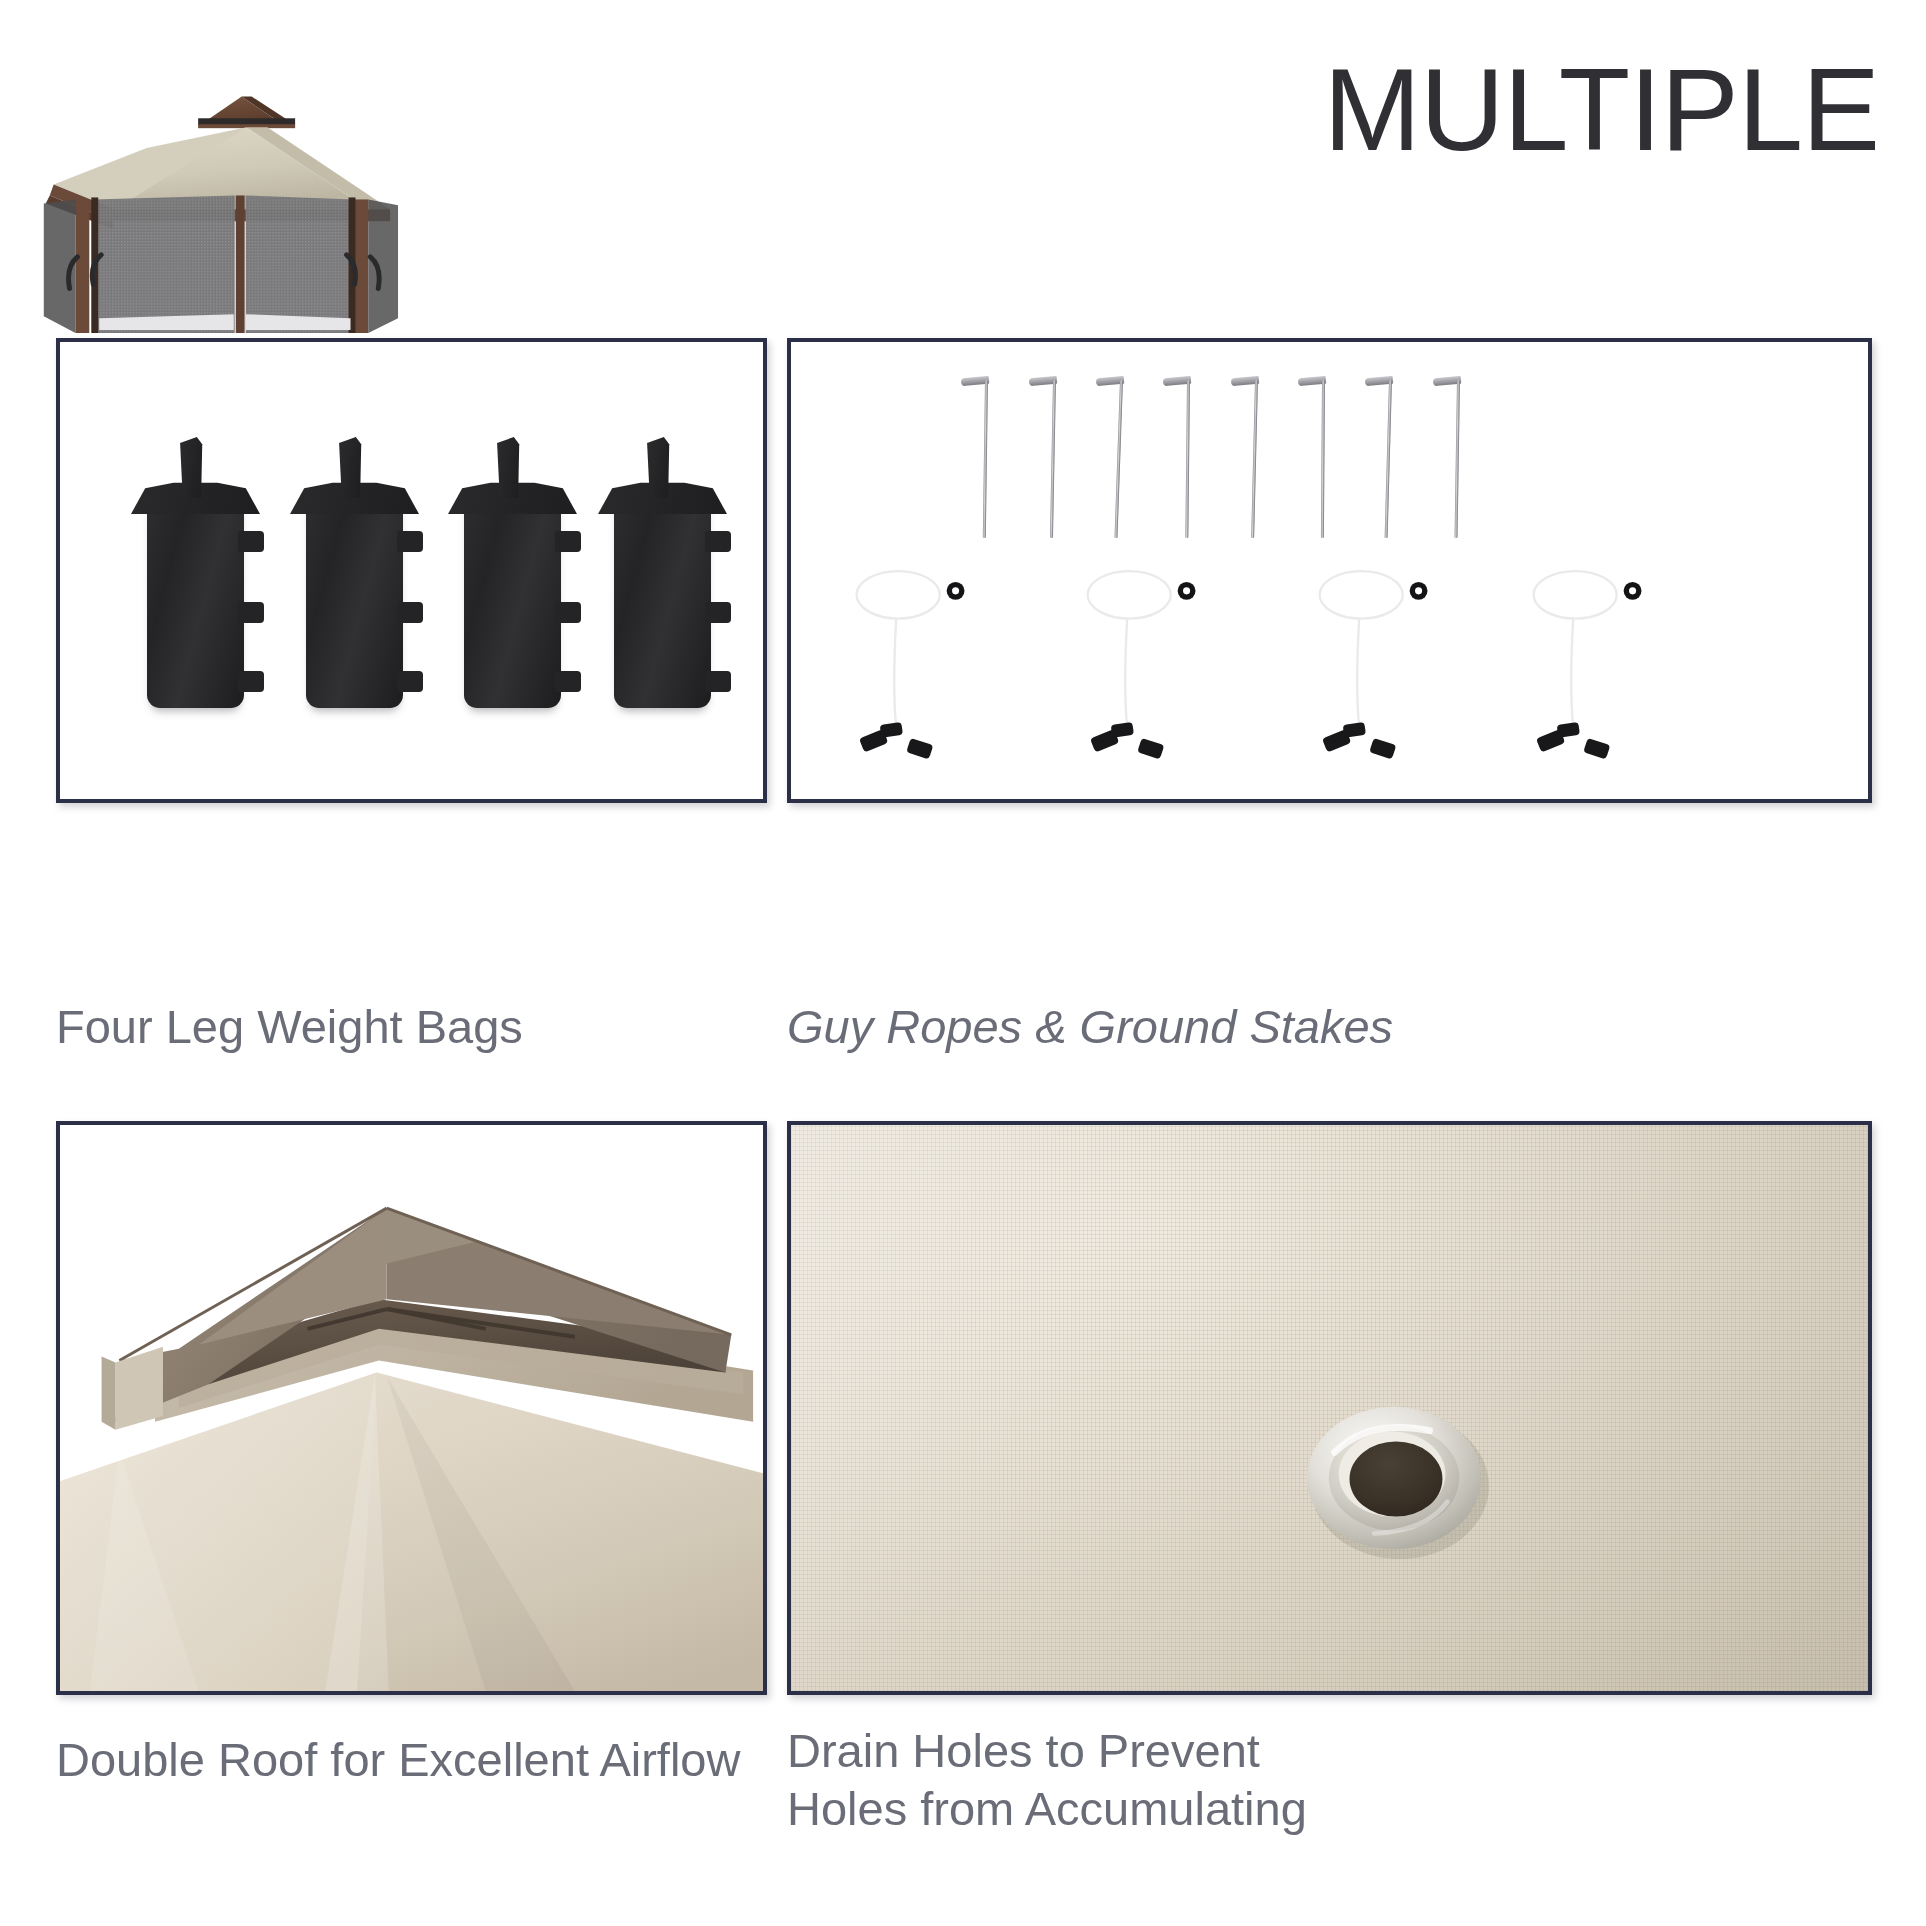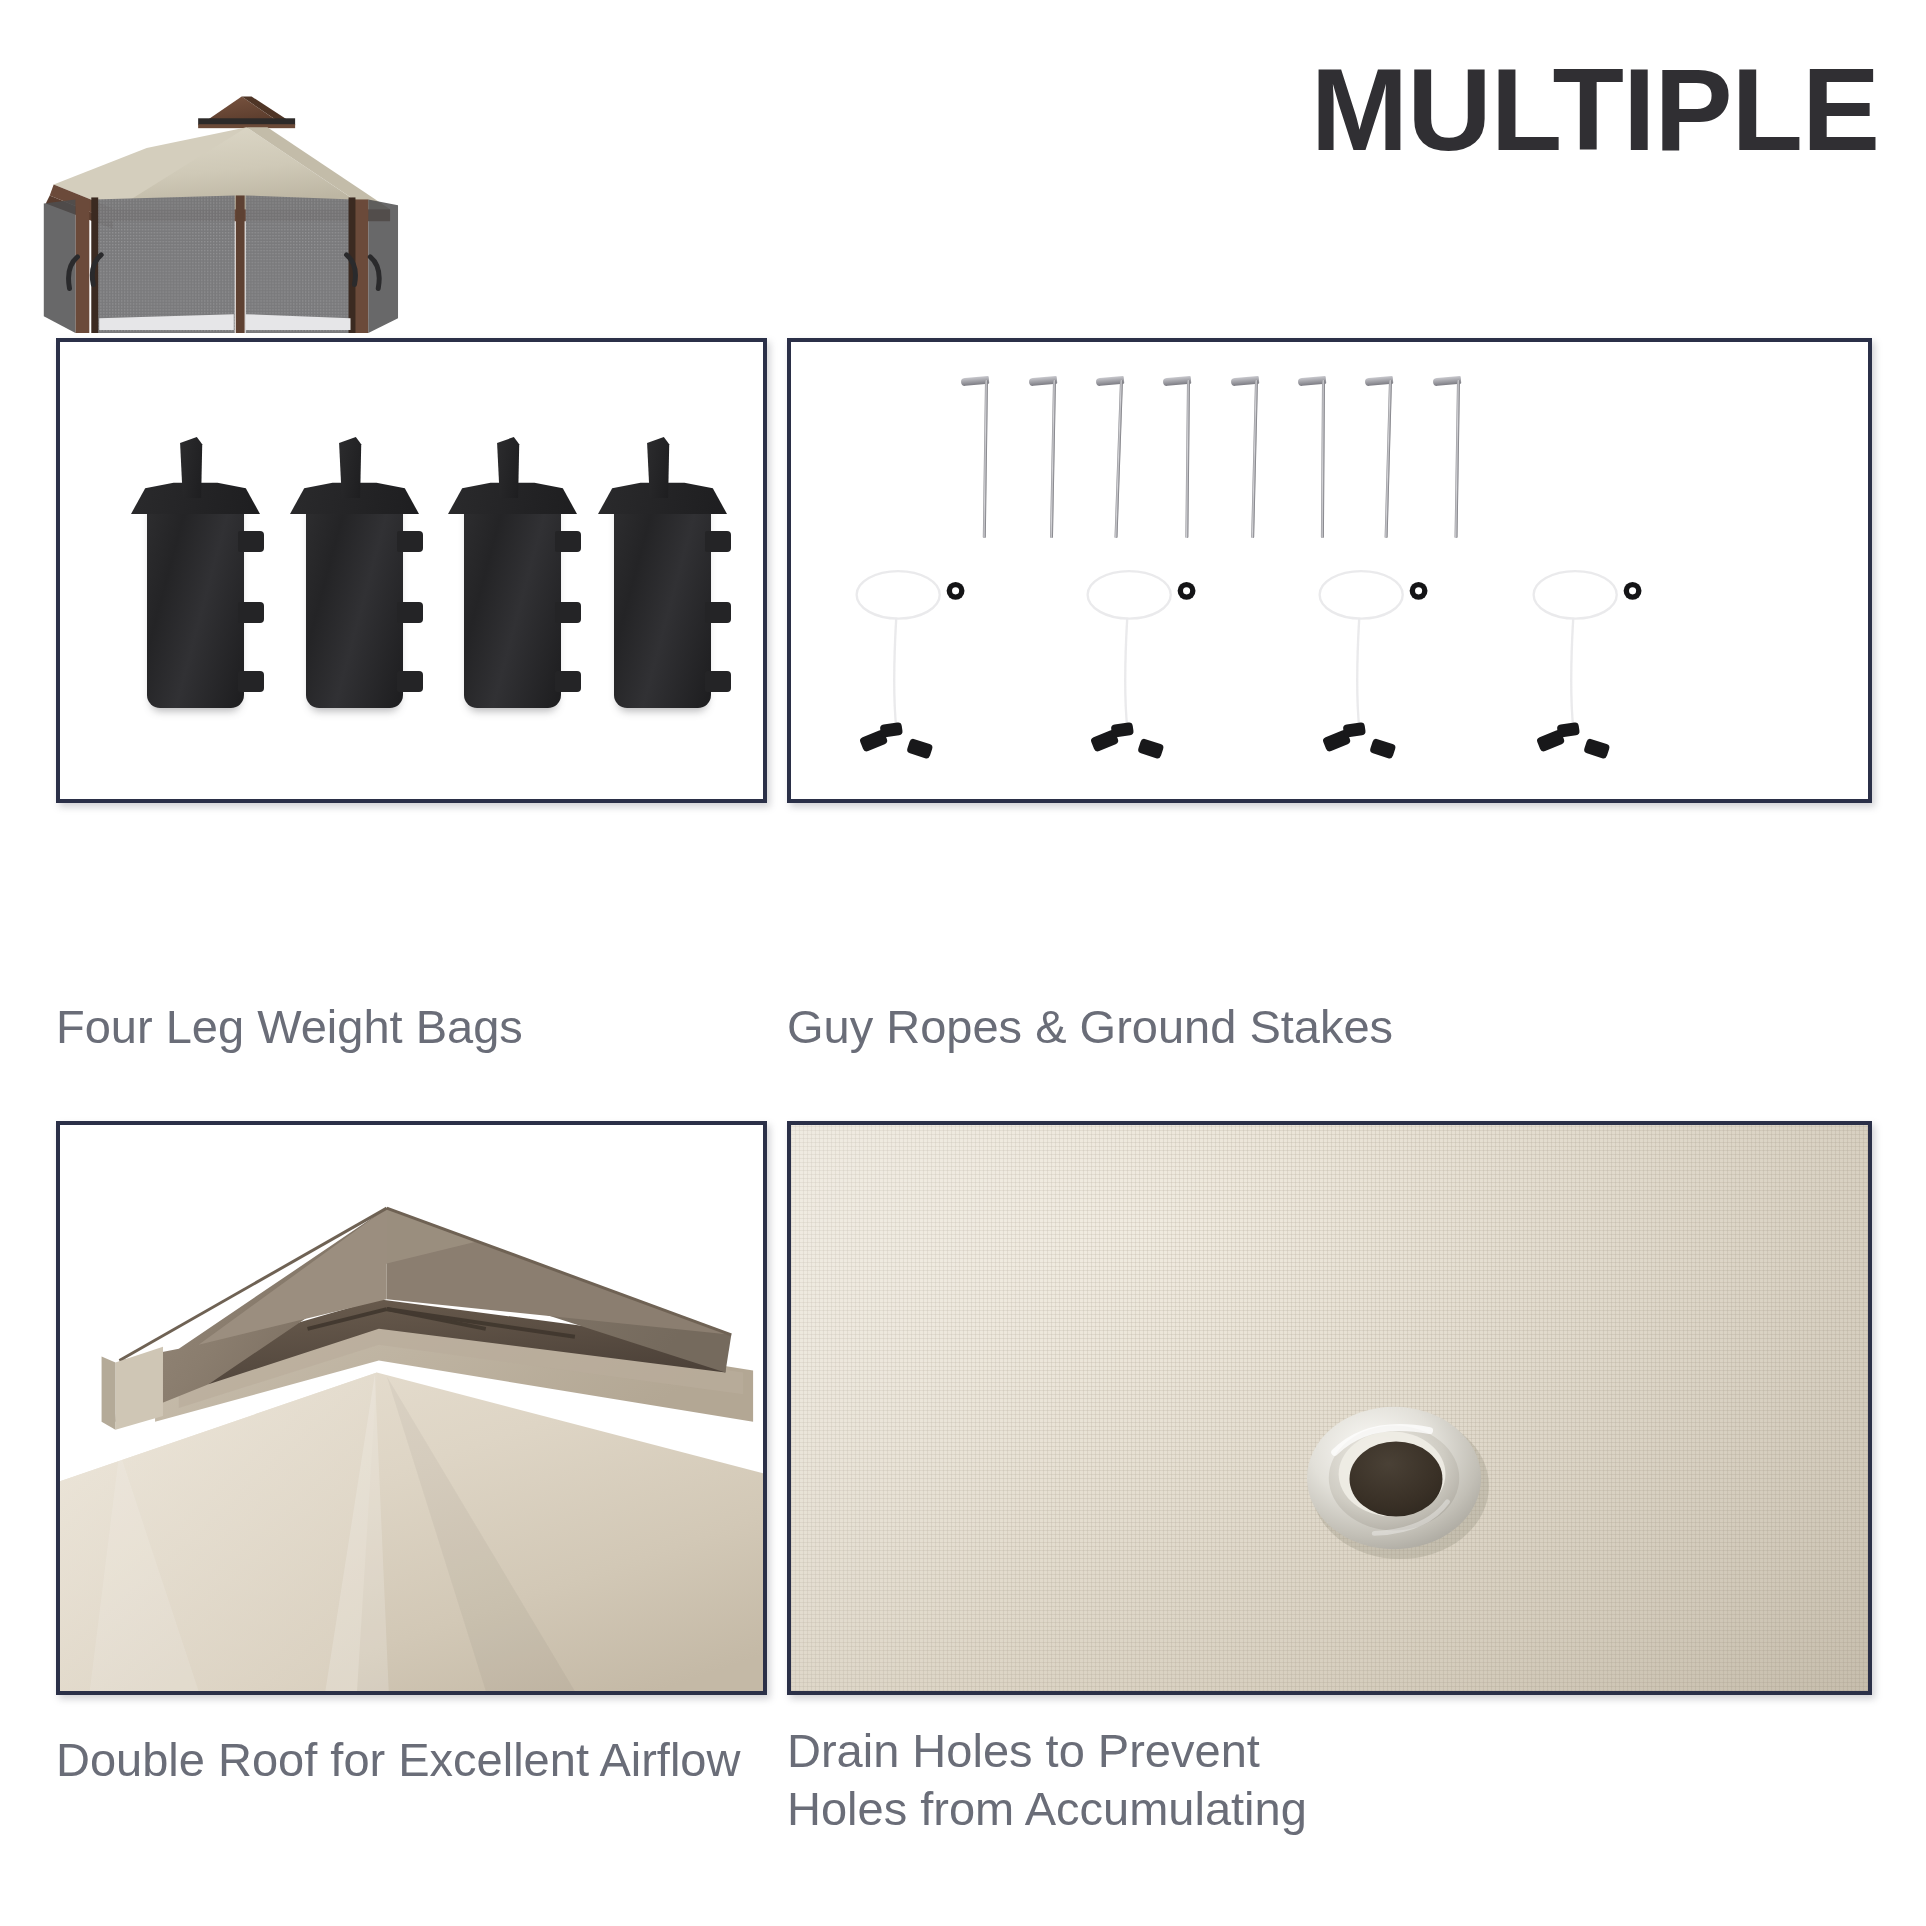--- a/index.html
+++ b/index.html
@@ -11,21 +11,21 @@
     overflow:hidden;
   }
   .page { position:relative; width:1927px; height:1927px; background:#fff; }
 
   
   .header {
     position:absolute; top:51px; right:48px;
     text-align:right; width:1089px;
   }
   .headline {
-    font-size:117px; font-weight:bold; color:#302f33;
+    font-size:117px; font-weight:normal; color:#302f33;
     letter-spacing:-1px; line-height:1.0;
     font-family:"Liberation Sans", sans-serif;
   }
   .subhead {
     font-size:79px; font-weight:bold; color:#6d6d72;
     letter-spacing:-0.5px; line-height:1.05; margin-top:14px;
     white-space:nowrap;
   }
 
   
@@ -50,21 +50,21 @@
 
   .caption {
     position:absolute;
     color:#6a6d78;
     font-size:47px;
     line-height:1.23;
     font-family:"Liberation Sans", sans-serif;
     font-weight:normal;
   }
   .c1 { left:56px;  top:998px; width:711px; }
-  .c2 { left:787px; top:998px; width:1085px; }
+  .c2 { left:787px; top:998px; width:1085px;font-style:italic; }
   .c3 { left:56px;  top:1731px; width:711px; }
   .c4 { left:787px; top:1722px; width:1085px; }
   .caption .ln { display:block; white-space:nowrap; }
 
   
   .bags { position:relative; width:100%; height:100%; }
   .bag { position:absolute; bottom:91px; width:97px; height:252px; }
   .bag-body {
     position:absolute; left:0; bottom:0; width:97px; height:218px;
     background:linear-gradient(105deg,#2e2e30 0%,#242426 28%,#313134 56%,#1d1d1f 100%);

